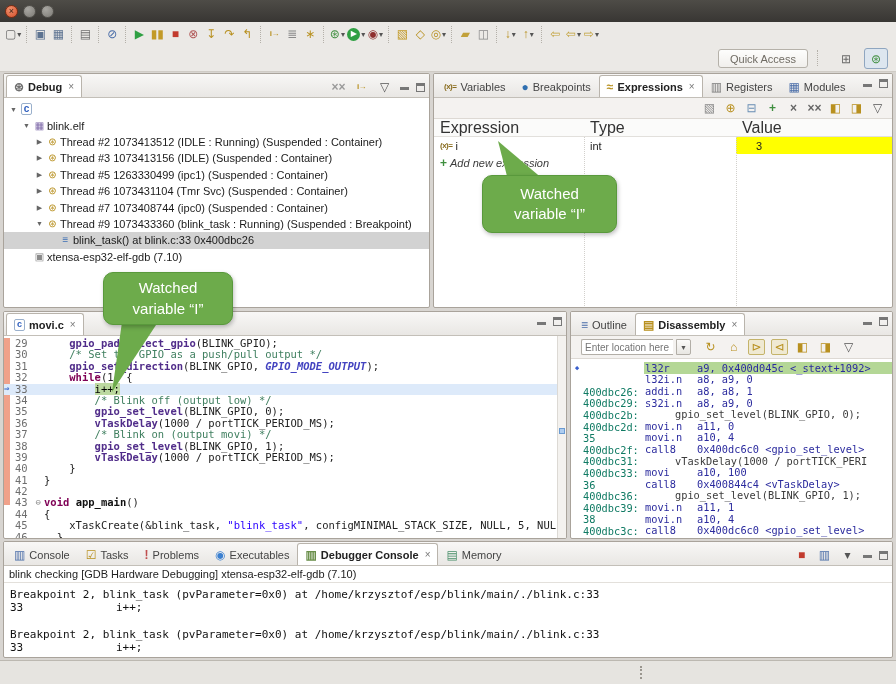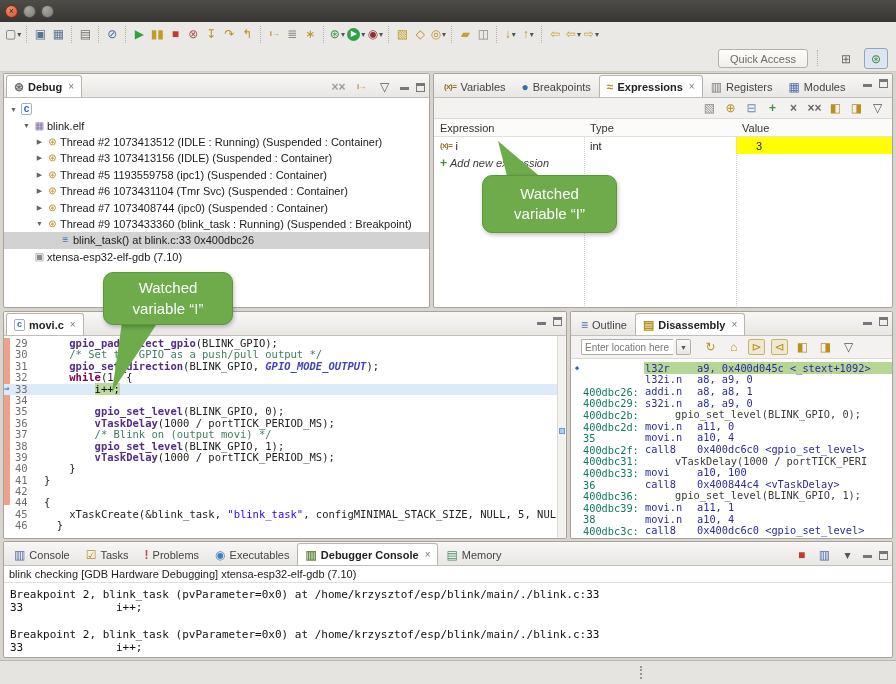--- a/index.html
+++ b/index.html
@@ -62,21 +62,21 @@
   .texp { width:11px; font-size:7px; color:#666; text-align:center; flex:none; }
   .ticn { width:15px; flex:none; display:flex; justify-content:center; }
   .ticn .icn { font-size:10px; }
 
   
   .expr-panel { left:433px; top:73px; width:460px; height:235px; }
   .expr-tools { height:21px; background:#f4f2f0; border-bottom:1px solid #ddd9d4;
     display:flex; justify-content:flex-end; align-items:center; padding-right:6px; gap:4px; }
   .etable { position:relative; height:100%; }
   .ehead { display:flex; height:18px; border-bottom:1px solid #e2e0dc; background:#fbfbfa;
-    font-size:11px; color:#333; align-items:center; }
+    font-size:16px; color:#333; align-items:center; }
   .ehead .hc { padding-left:6px; }
   .col1 { width:150px; flex:none; } .col2 { width:152px; flex:none; } .col3 { flex:1; }
   .vline { position:absolute; top:18px; bottom:0; border-left:1px dotted #d2d0cc; }
   .erow { display:flex; height:17px; font-size:11px; align-items:center; color:#222; }
   .erow .cell { padding-left:6px; display:flex; align-items:center; gap:3px; height:100%; }
   .valcell { padding-left:20px; display:flex; align-items:center; height:100%; }
   .addrow { font-style:italic; color:#3c3c3c; }
 
   
   .editor-panel { left:3px; top:311px; width:564px; height:228px; }
@@ -312,21 +312,21 @@
         <span class="ticn">
           <span class="icn" style="color: rgb(184, 144, 31);">⊛</span>
         </span>
         <span>Thread #3 1073413156 (IDLE) (Suspended : Container)</span>
       </div>
       <div class="trow" style="padding-left: 30px;">
         <span class="texp">▶</span>
         <span class="ticn">
           <span class="icn" style="color: rgb(184, 144, 31);">⊛</span>
         </span>
-        <span>Thread #5 1193559758 (ipc1) (Suspended : Container)</span>
+        <span>Thread #5 1263330499 (ipc1) (Suspended : Container)</span>
       </div>
       <div class="trow" style="padding-left: 30px;">
         <span class="texp">▶</span>
         <span class="ticn">
           <span class="icn" style="color: rgb(184, 144, 31);">⊛</span>
         </span>
         <span>Thread #6 1073431104 (Tmr Svc) (Suspended : Container)</span>
       </div>
       <div class="trow" style="padding-left: 30px;">
         <span class="texp">▶</span>
@@ -460,29 +460,30 @@
     </div>
   </div>
   <div class="code-body">
     <div class="rangebar"></div>
     <div>
         <div class="code-line"><span class="gut">29</span><span><span class="tok-plain">    </span><span class="tok-func">gpio_pad_select_gpio</span><span class="tok-plain">(BLINK_GPIO);</span></span></div>
         <div class="code-line"><span class="gut">30</span><span><span class="tok-plain">    </span><span class="tok-comment">/* Set the GPIO as a push/pull output */</span></span></div>
         <div class="code-line"><span class="gut">31</span><span><span class="tok-plain">    </span><span class="tok-func">gpio_set_direction</span><span class="tok-plain">(BLINK_GPIO, </span><span class="tok-macro">GPIO_MODE_OUTPUT</span><span class="tok-plain">);</span></span></div>
         <div class="code-line"><span class="gut">32</span><span><span class="tok-plain">    </span><span class="tok-kw">while</span><span class="tok-plain">(1) {</span></span></div>
         <div class="code-line current"><span class="gut">33<span class="bpmark">⇒</span></span><span><span class="tok-plain">        </span><span class="tok-ip">i++;</span></span></div>
-        <div class="code-line"><span class="gut">34</span></div>
+        <div class="code-line"><span class="gut">34</span><span><span class="tok-plain">        </span><span class="tok-comment">/* Blink off (output low) */</span></span></div>
         <div class="code-line"><span class="gut">35</span><span><span class="tok-plain">        </span><span class="tok-func">gpio_set_level</span><span class="tok-plain">(BLINK_GPIO, 0);</span></span></div>
         <div class="code-line"><span class="gut">36</span><span><span class="tok-plain">        </span><span class="tok-func">vTaskDelay</span><span class="tok-plain">(1000 / portTICK_PERIOD_MS);</span></span></div>
         <div class="code-line"><span class="gut">37</span><span><span class="tok-plain">        </span><span class="tok-comment">/* Blink on (output movi) */</span></span></div>
         <div class="code-line"><span class="gut">38</span><span><span class="tok-plain">        </span><span class="tok-func">gpio_set_level</span><span class="tok-plain">(BLINK_GPIO, 1);</span></span></div>
         <div class="code-line"><span class="gut">39</span><span><span class="tok-plain">        </span><span class="tok-func">vTaskDelay</span><span class="tok-plain">(1000 / portTICK_PERIOD_MS);</span></span></div>
         <div class="code-line"><span class="gut">40</span><span><span class="tok-plain">    }</span></span></div>
         <div class="code-line"><span class="gut">41</span><span><span class="tok-plain">}</span></span></div>
         <div class="code-line"><span class="gut">42</span><span></span></div>
+        <div class="code-line"><span class="gut">43<span class="foldm">⊖</span></span><span><span class="tok-kw">void</span><span class="tok-plain"> </span><span class="tok-decl">app_main</span><span class="tok-plain">()</span></span></div>
         <div class="code-line"><span class="gut">44</span><span><span class="tok-plain">{</span></span></div>
         <div class="code-line"><span class="gut">45</span><span><span class="tok-plain">    xTaskCreate(&amp;blink_task, </span><span class="tok-str">"blink_task"</span><span class="tok-plain">, configMINIMAL_STACK_SIZE, NULL, 5, NULL);</span></span></div>
         <div class="code-line"><span class="gut">46</span><span><span class="tok-plain">  }</span></span></div>
       </div>
     <div class="ruler">
       <div class="rmark"></div>
     </div>
   </div>
 </div>
 

